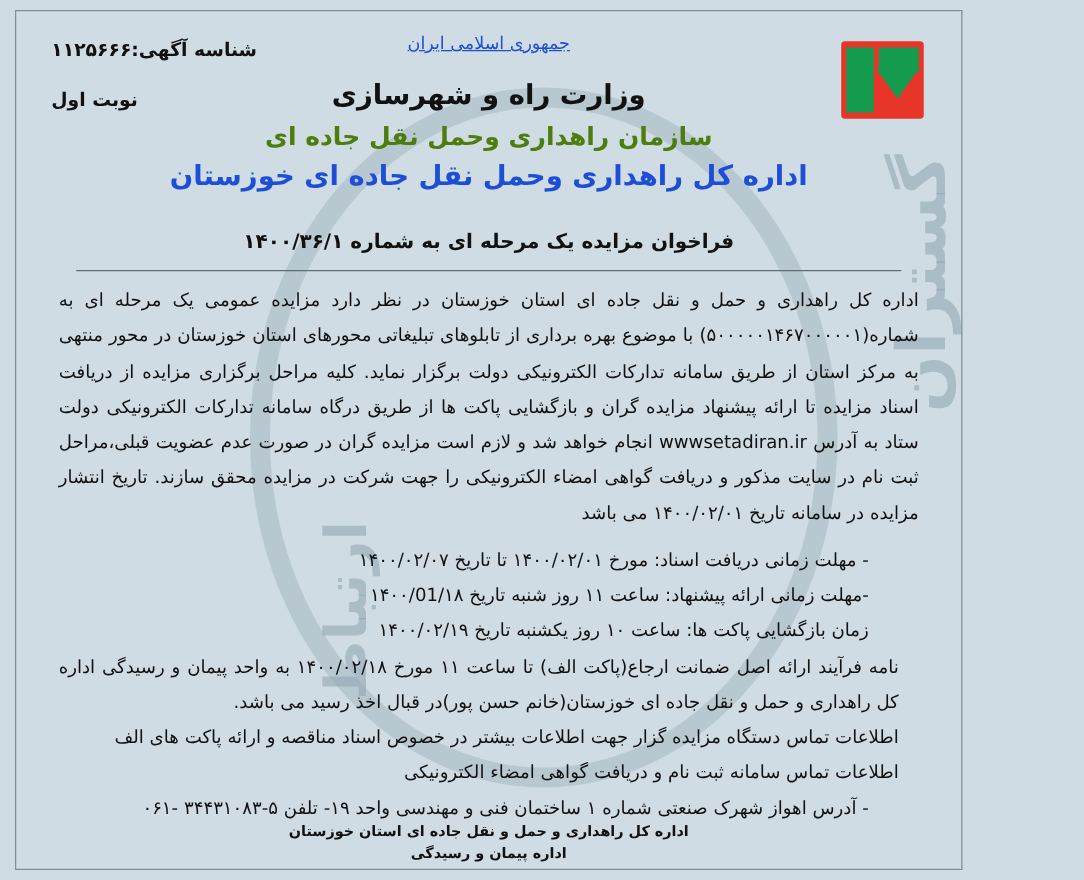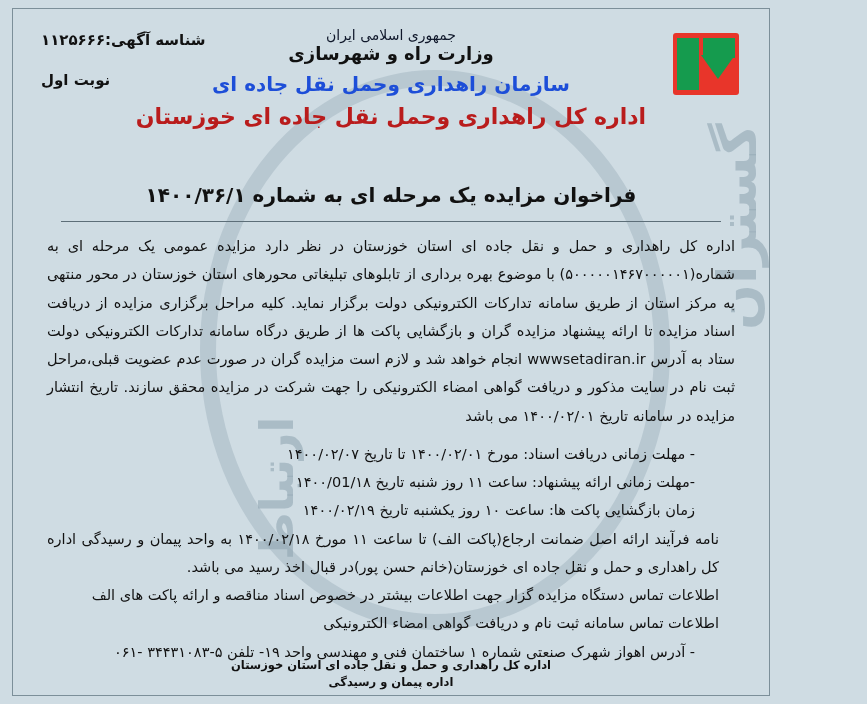--- a/index.html
+++ b/index.html
@@ -132,43 +132,44 @@
     color: #111;
     margin-bottom: 22px;
     font-weight: bold;
   }
   .center-titles {
     text-align: center;
     padding-top: 8px;
   }
   .center-titles .l1 {
     font-size: 14px;
-    color: #0f172a;
-    margin-bottom: 0;
+    color: #1d4ed8;
+    margin-bottom: 21px;
+    text-decoration: underline;
   }
   .center-titles .l2 {
-    font-size: 18px;
+    font-size: 22px;
     font-weight: bold;
     color: #111;
     margin-bottom: 8px;
   }
   .center-titles .l3 {
     font-size: 20px;
     font-weight: bold;
-    color: #1d4ed8;
+    color: #4d7c0f;
     margin-bottom: 8px;
   }
   .center-titles .l4 {
     font-size: 22px;
     font-weight: bold;
-    color: #b91c1c;
+    color: #1d4ed8;
   }
   .adv-title {
     text-align: center;
-    font-size: 20px;
+    font-size: 16px;
     font-weight: bold;
     color: #111;
     margin: 16px 0 14px 0;
     position: relative;
     z-index: 2;
   }
   .rule {
     border: 0;
     border-top: 1px solid #5d6e78;
     margin: 6px 30px 10px 30px;

